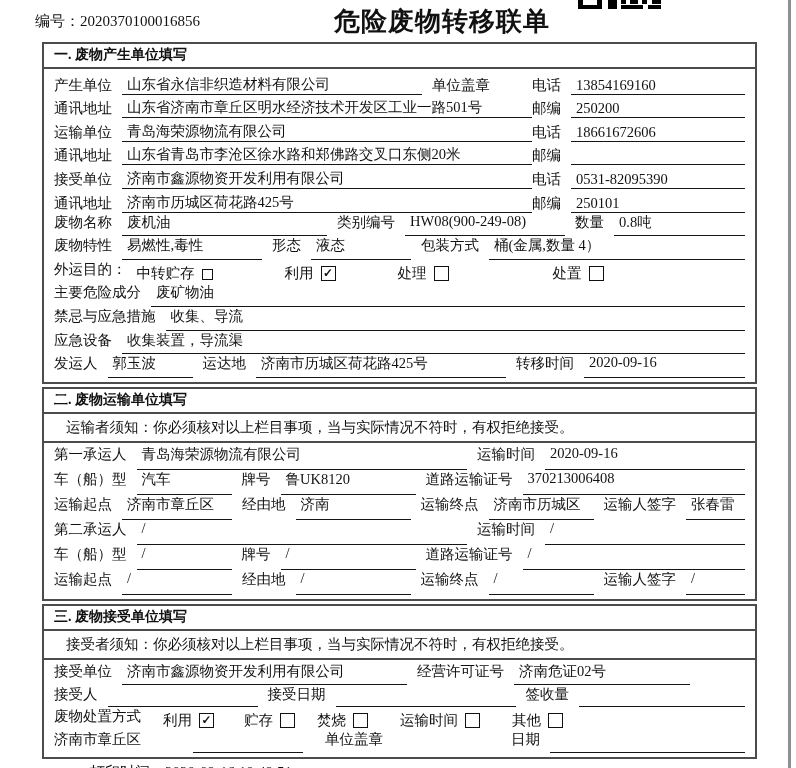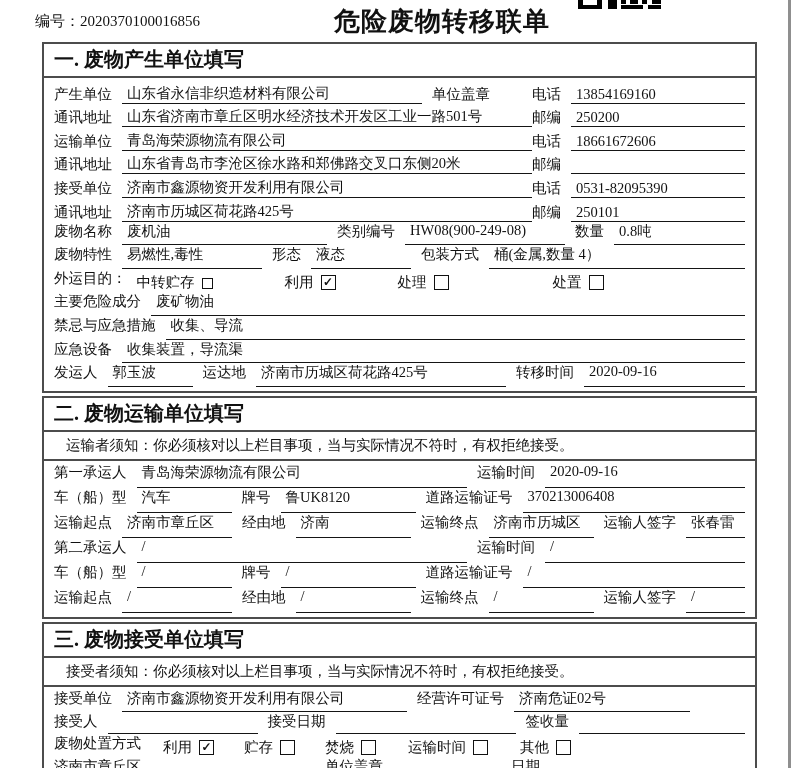--- a/index.html
+++ b/index.html
@@ -8,21 +8,21 @@
     font-family:"Liberation Serif","DejaVu Serif",serif;
     color:#111;font-size:14.5px;position:relative;
   }
   .edge-line{position:absolute;top:0;bottom:0;right:5px;width:3px;background:#8f8f8f;}
   .header{position:relative;height:42px;text-align:center;}
   .doc-no{position:absolute;left:35px;top:12px;font-size:15px;}
   .doc-title{position:absolute;left:334px;top:4px;font-size:26px;font-weight:bold;letter-spacing:1px;}
   .qr{position:absolute;left:578px;top:0;}
   .content{margin-left:42px;width:715px;}
   .box{border:2px solid #4c4c4c;margin-bottom:3px;background:#fff;}
-  .sec-title{font-weight:bold;font-size:20px;padding:2px 10px 3px;border-bottom:2px solid #4c4c4c;}
+  .sec-title{font-weight:bold;font-size:14px;padding:2px 10px 3px;border-bottom:2px solid #4c4c4c;}
   .notice{padding:4px 22px;border-bottom:2px solid #4c4c4c;}
   .rows{padding:2px 10px 4px;}
   .row{display:flex;height:23.6px;}
   .rows-s2 .row{height:25px;}
   .rows-s3 .row{height:22.8px;}
   .row>.left{flex:1;display:flex;align-items:flex-end;min-width:0;}
   .row>.right{width:213px;display:flex;align-items:flex-end;}
   .lbl{white-space:nowrap;margin-right:10px;}
   .val{border-bottom:1px solid #151515;padding:0 5px;white-space:nowrap;overflow:hidden;min-height:17px;margin-right:10px;}
   .val:last-child{margin-right:0;}
@@ -280,21 +280,21 @@
       <div class="row">
         <span class="lbl">废物处置方式</span>
         <span class="opt" style="margin-left:12px">
           <span>利用</span>
           <span class="cb">✓</span>
         </span>
         <span class="opt" style="margin-left:30px">
           <span>贮存</span>
           <span class="cb"></span>
         </span>
-        <span class="opt" style="margin-left:30px">
+        <span class="opt" style="margin-left:22px">
           <span>焚烧</span>
           <span class="cb"></span>
         </span>
         <span class="opt" style="margin-left:32px">
           <span>运输时间</span>
           <span class="cb"></span>
         </span>
         <span class="opt" style="margin-left:32px">
           <span>其他</span>
           <span class="cb"></span>

